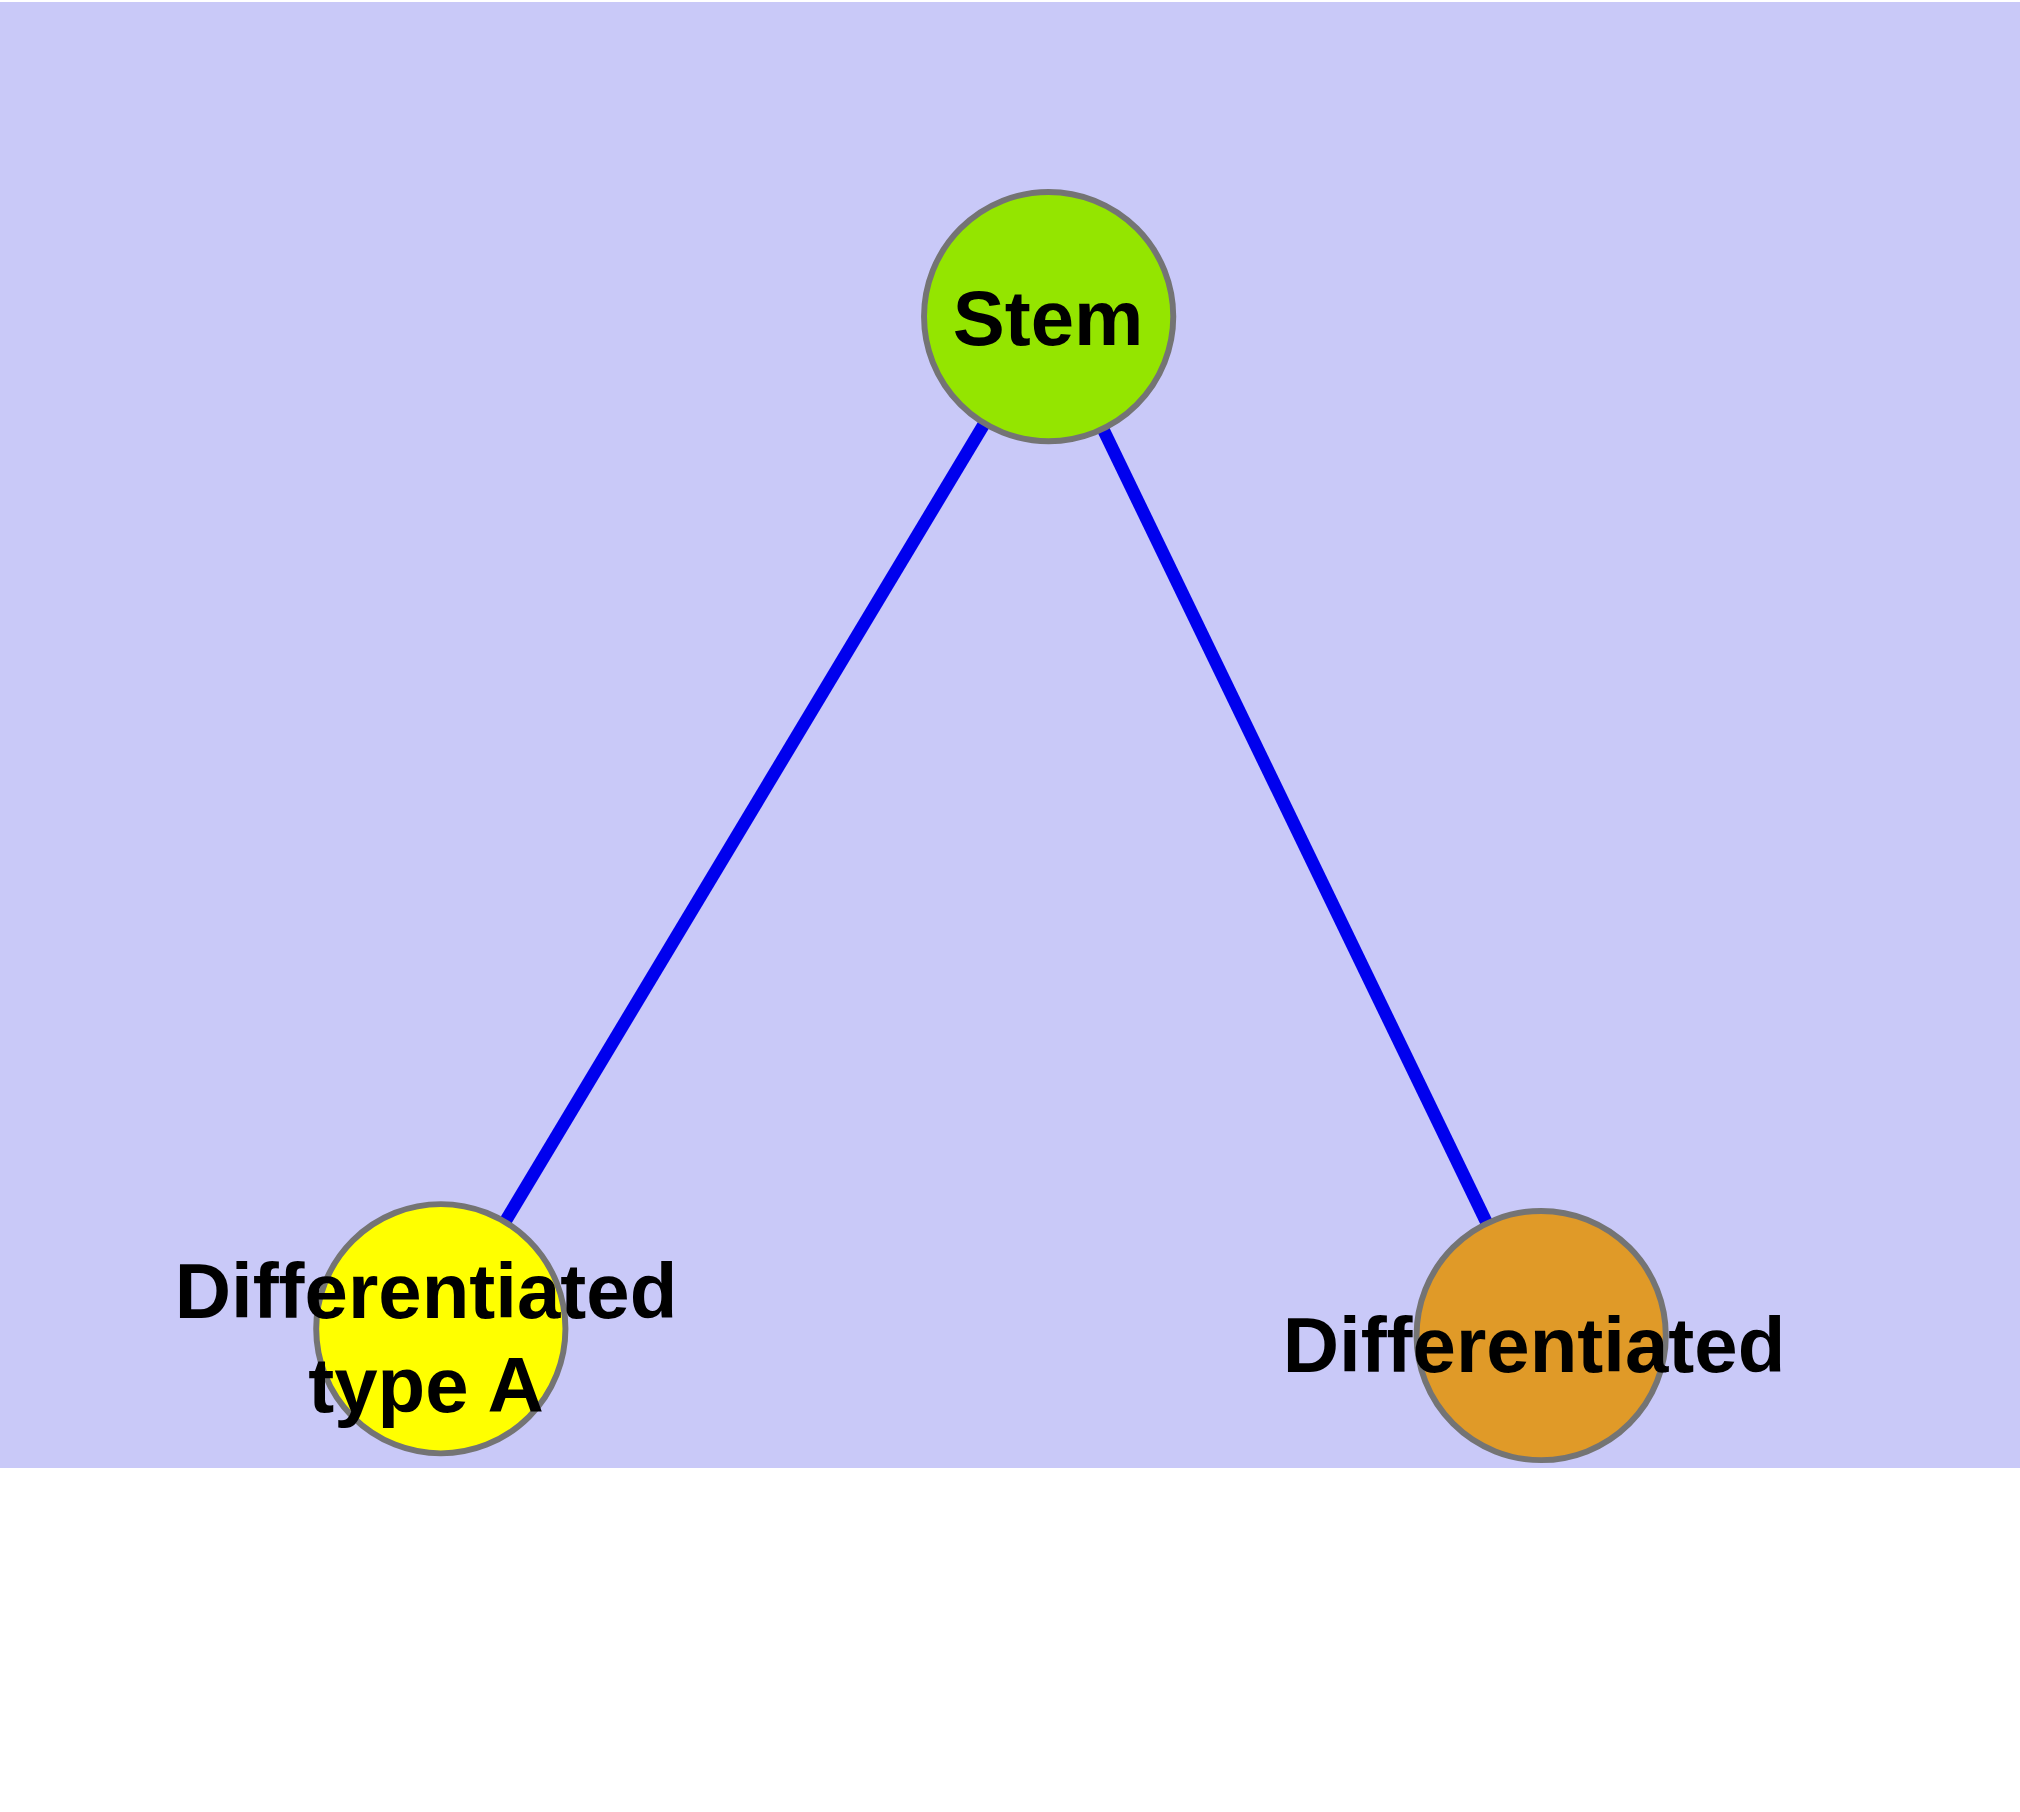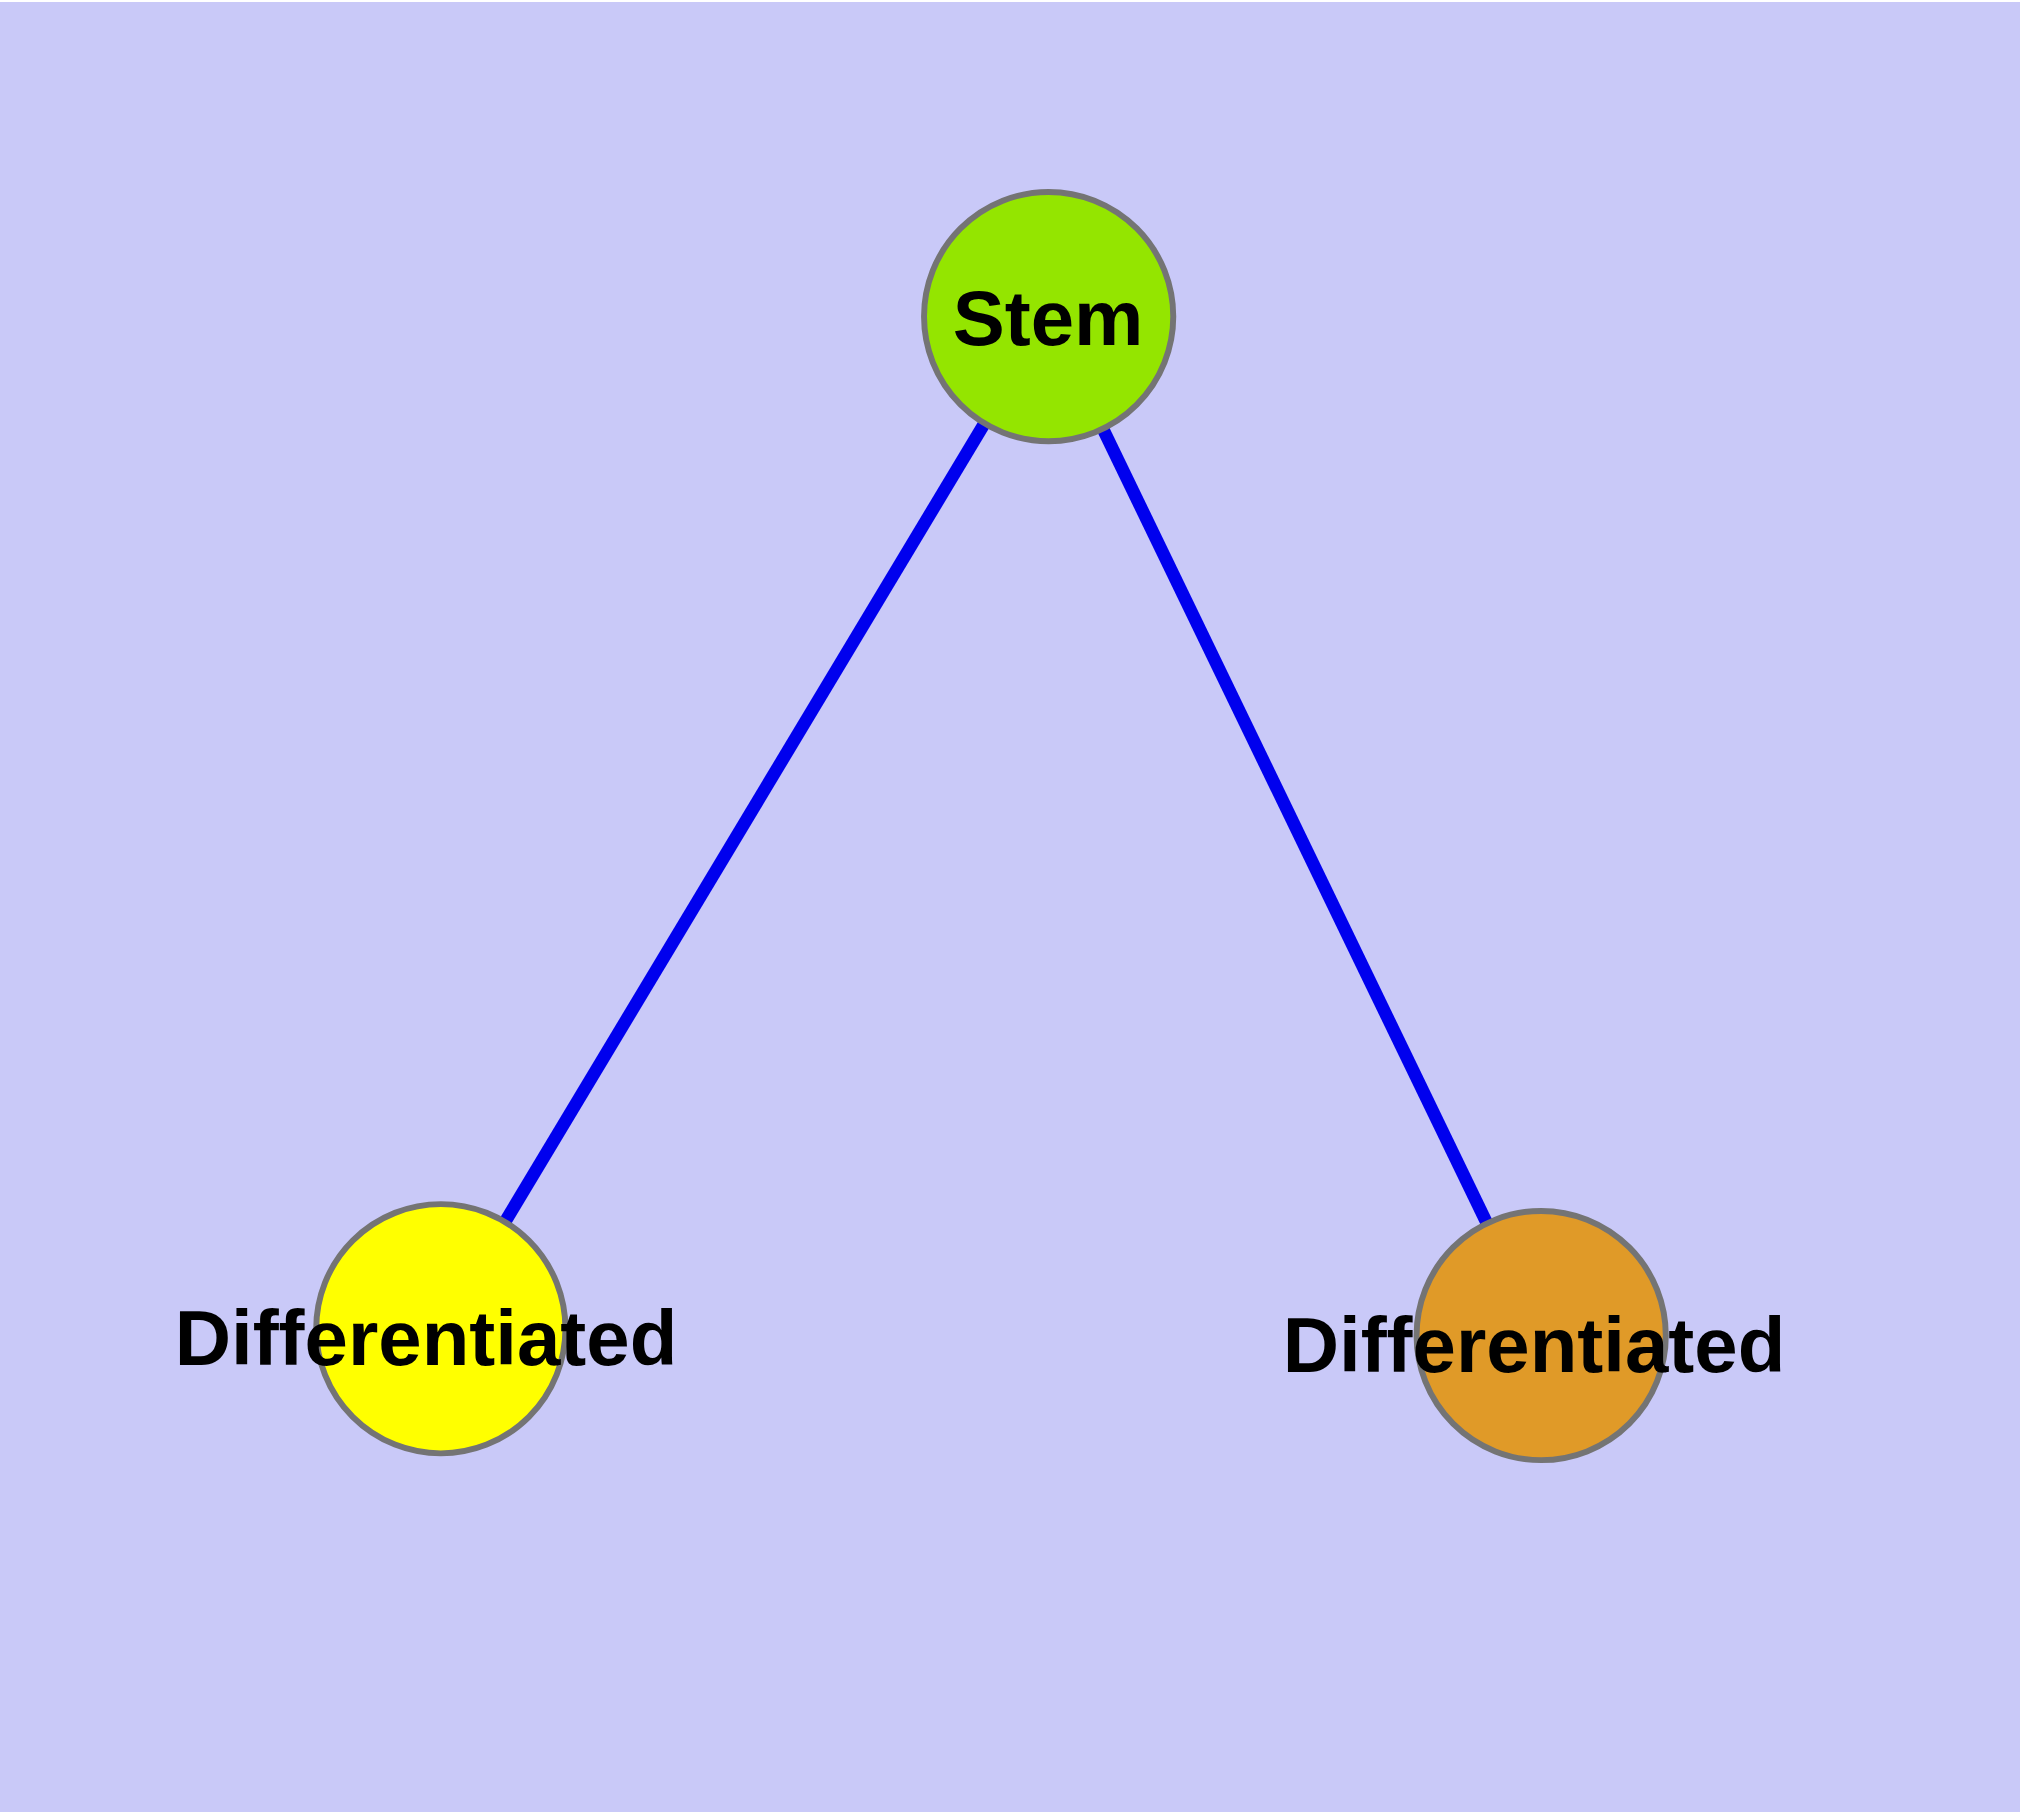--- a/index.html
+++ b/index.html
@@ -3,21 +3,21 @@
 <meta charset="utf-8">
 <style>
   html, body {
     margin: 0;
     padding: 0;
     background: #ffffff;
   }
   #canvas {
     position: relative;
     width: 2021px;
-    height: 1812px;
+    height: 1468px;
     background: #C9C9F8;
     border-top: 2.5px solid #ffffff;
     box-sizing: border-box;
     overflow: hidden;
     font-family: "Liberation Sans", sans-serif;
   }
   #graph-svg {
     position: absolute;
     left: 0;
     top: 0;
@@ -62,20 +62,21 @@
 
     <circle class="node-circle" cx="1237" cy="371" r="147" fill="#94E500"></circle>
     <circle class="node-circle" cx="520" cy="1565" r="147" fill="#FFFF00"></circle>
     <circle class="node-circle" cx="1818" cy="1573" r="147" fill="#E09A28"></circle>
   </svg>
 
   <div class="node-label" id="stem-label">Stem</div>
 
   <div class="node-label" id="type-a-label">
     <span>Differentiated</span>
+    <span>type A</span>
   </div>
 
   <div class="node-label" id="type-b-label">
     <span>Differentiated</span>
   </div>
 
 </div>
 
 
 </body></html>

